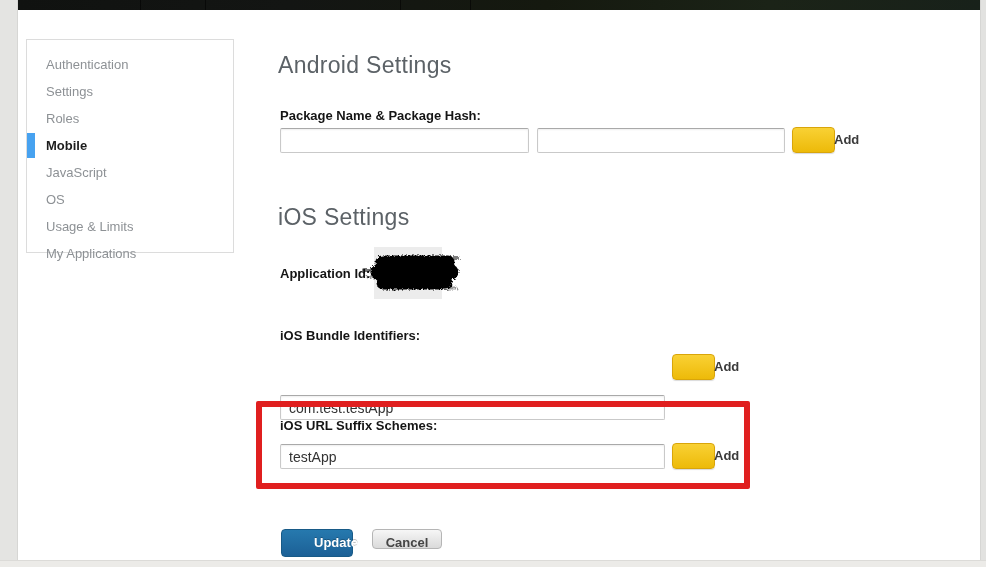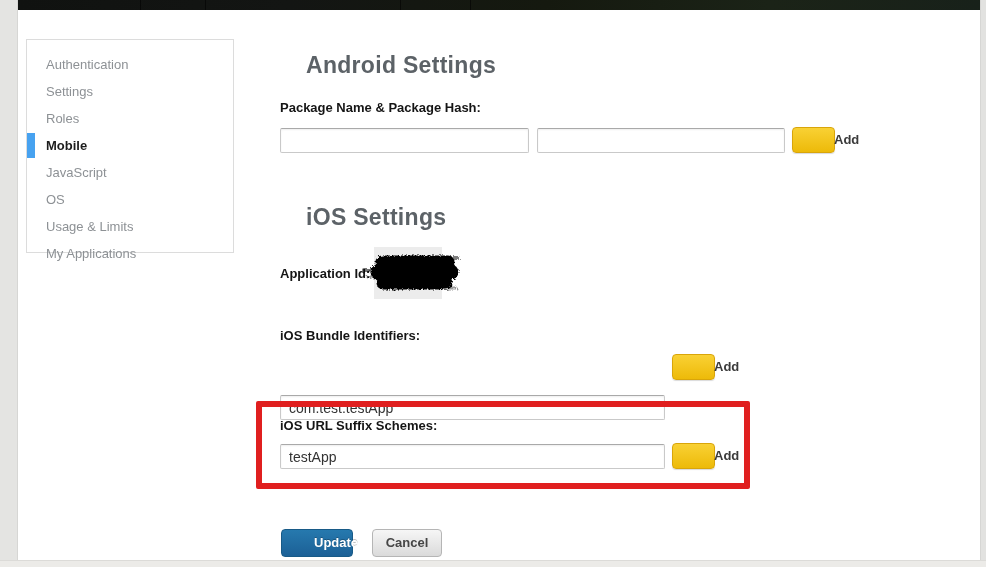--- a/index.html
+++ b/index.html
@@ -24,41 +24,41 @@
 
   
   .sidebar { position:absolute; left:26px; top:39px; width:208px; height:214px;
              background:#fff; border:1px solid #dcdcdc; padding-top:11px; }
   .side-item { position:relative; height:27px; line-height:27px; padding-left:19px;
                font-size:13px; color:#8d9195; cursor:pointer; white-space:nowrap; }
   .side-item.active { color:#1d1d1d; font-weight:bold; }
   .side-item.active .marker { position:absolute; left:0; top:1px; width:8px; height:25px; }
 
   
-  .section-title { position:absolute; font-size:23px; font-weight:700; color:#5c6267;
-                   letter-spacing:0.3px;margin-left:28px; }
+  .section-title { position:absolute; font-size:23px; font-weight:400; color:#5c6267;
+                   letter-spacing:0.3px; }
   .field-label { position:absolute; font-size:13px; font-weight:bold; color:#151515; }
 
   
   .txt { position:absolute; height:25px; background:#fff;
          border:1px solid #c9c9c9; border-top-color:#a9a9a9; border-radius:2px;
          box-shadow:inset 0 1px 2px rgba(0,0,0,0.07);
          font-family:"Liberation Sans",sans-serif; font-size:14px; color:#333;
          padding:0 8px; outline:none; }
 
   
   .btn { position:absolute; border-radius:4px; font-family:"Liberation Sans",sans-serif;
          font-size:13px; font-weight:bold; text-align:center; cursor:pointer; }
   .btn-add { width:43px; height:26px; line-height:24px; color:#3b3b3b;
              background:linear-gradient(#f9d134,#edba09); border:1px solid #d9a50a;
              box-shadow:0 1px 1px rgba(0,0,0,0.15);padding-left:41px; }
   .btn-update { width:72px; height:28px; line-height:26px; color:#fff;
                 background:linear-gradient(#2679ae,#1c6096); border:1px solid #185a87;
                 text-shadow:0 -1px 0 rgba(0,0,0,0.25);padding-left:32px; }
-  .btn-cancel { width:70px; height:28px; line-height:26px; color:#454545;
+  .btn-cancel { width:70px; height:20px; line-height:26px; color:#454545;
                 background:linear-gradient(#f6f6f6,#dadada); border:1px solid #b5b5b5; }
 
   
   .redacted-box { position:absolute; left:374px; top:247px; width:68px; height:52px;
                   background:#ececec; }
   .redacted-box svg { position:absolute; left:-18px; top:3px; overflow:visible; }
 
   
   .annotation-red { position:absolute; left:256px; top:401px; width:494px; height:88px;
                     border-style:solid; border-width:6px; border-radius:2px;
@@ -86,21 +86,21 @@
     <span>Mobile</span>
   </div>
   <div class="side-item">JavaScript</div>
   <div class="side-item">OS</div>
   <div class="side-item">Usage &amp; Limits</div>
   <div class="side-item">My Applications</div>
 </div>
 
 <div class="section-title" style="left:278px; top:52px">Android Settings</div>
 
-<div class="field-label" style="left:280px; top:100px">Package Name &amp; Package Hash:</div>
+<div class="field-label" style="left:280px; top:108px">Package Name &amp; Package Hash:</div>
 
 <input class="txt" style="left: 280px; top: 128px; width: 249px;" value="">
 <input class="txt" style="left: 537px; top: 128px; width: 248px;" value="">
 <button class="btn btn-add" style="left:792px; top:127px">Add</button>
 
 <div class="section-title" style="left:278px; top:204px">iOS Settings</div>
 
 <div class="field-label" style="left:280px; top:266px">Application Id:</div>
 
 <div class="redacted-box">

